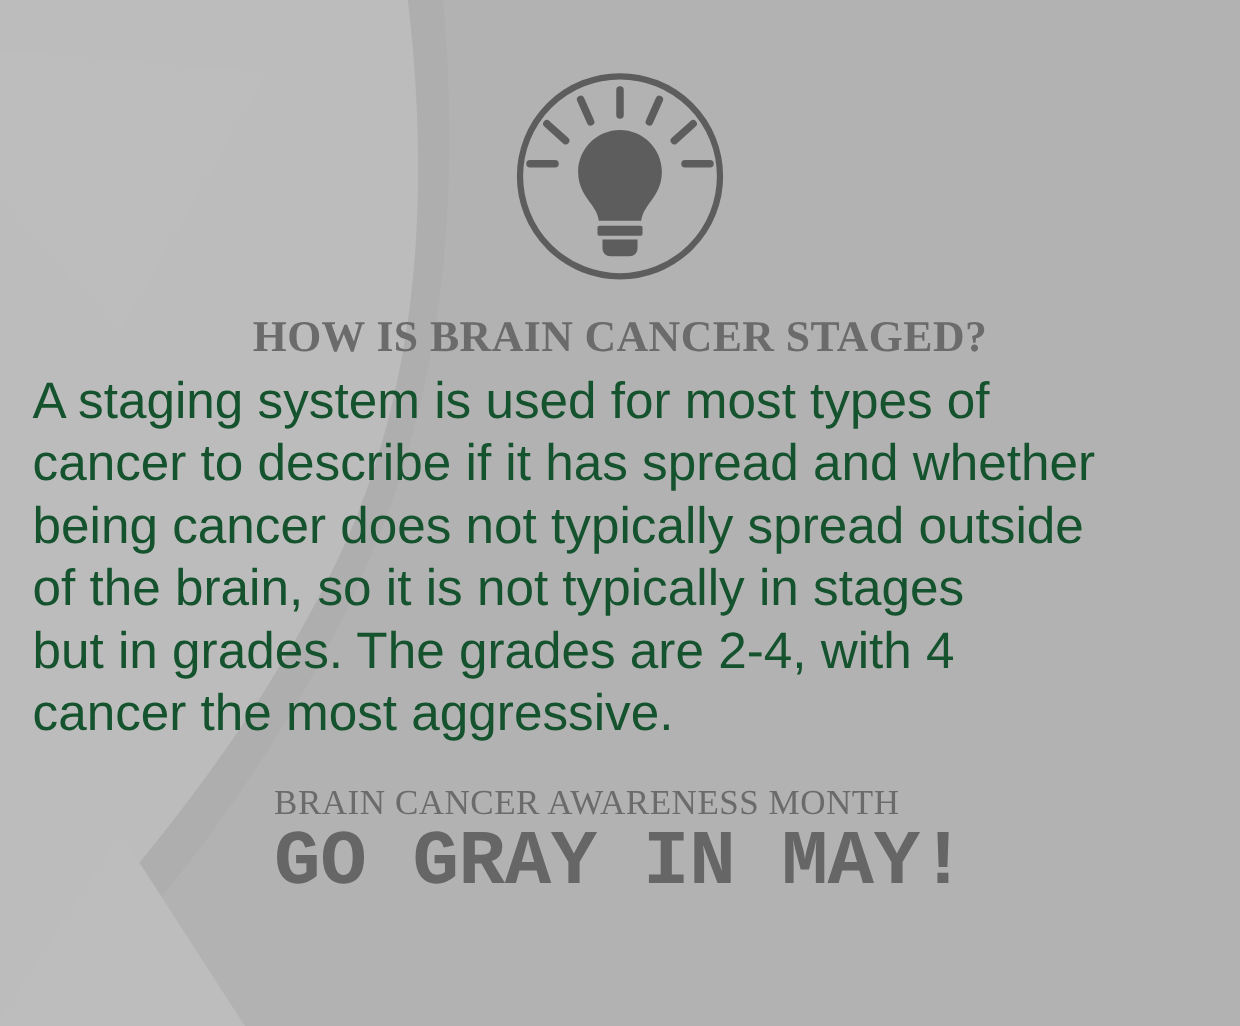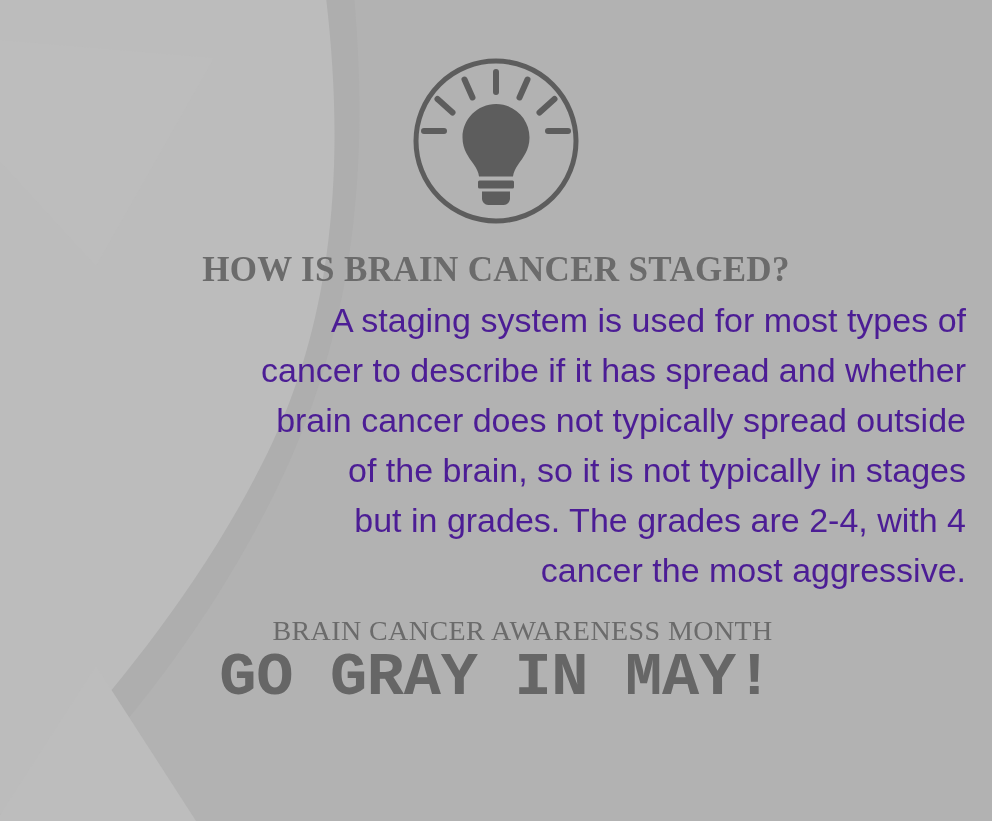--- a/index.html
+++ b/index.html
@@ -49,35 +49,35 @@
     font-size: 35px;
     letter-spacing: 0.01em;
     line-height: 1.05;
     text-align: center;
     white-space: nowrap;
   }
   
   .body-copy {
     margin: 6px 0 0 0;
     width: 940px;
-    color: #4c1d95;
+    color: #14532d;
     font-family: "Liberation Sans", sans-serif;
     font-weight: 300;
-    font-size: 34px;
+    font-size: 41px;
     line-height: 50px;
-    text-align: right;
+    text-align: left;
   }
   .body-copy .ln {
     display: block;
     white-space: nowrap;
   }
   
   .lockup {
-    margin-top: 22px;
-    text-align: right;
+    margin-top: 34px;
+    text-align: left;
     line-height: 1;
   }
   .kicker {
     color: #6b6b6b;
     font-family: "Liberation Serif", "DejaVu Serif", serif;
     font-size: 28px;
     letter-spacing: 0.015em;
     white-space: nowrap;
     display: block;
   }
@@ -130,21 +130,21 @@
           <line x1="161" y1="79" x2="141" y2="79"></line>
         </g>
       </g>
     </svg>
 
     <h1 class="headline">HOW IS BRAIN CANCER STAGED?</h1>
 
     <div class="body-copy">
       <span class="ln">A staging system is used for most types of</span>
       <span class="ln">cancer to describe if it has spread and whether</span>
-      <span class="ln">brain cancer does not typically spread outside</span>
+      <span class="ln">being cancer does not typically spread outside</span>
       <span class="ln">of the brain, so it is not typically in stages</span>
       <span class="ln">but in grades. The grades are 2-4, with 4</span>
       <span class="ln">cancer the most aggressive.</span>
     </div>
 
     <div class="lockup">
       <span class="kicker">BRAIN CANCER AWARENESS MONTH</span>
       <span class="slogan">GO GRAY IN MAY!</span>
     </div>
 

